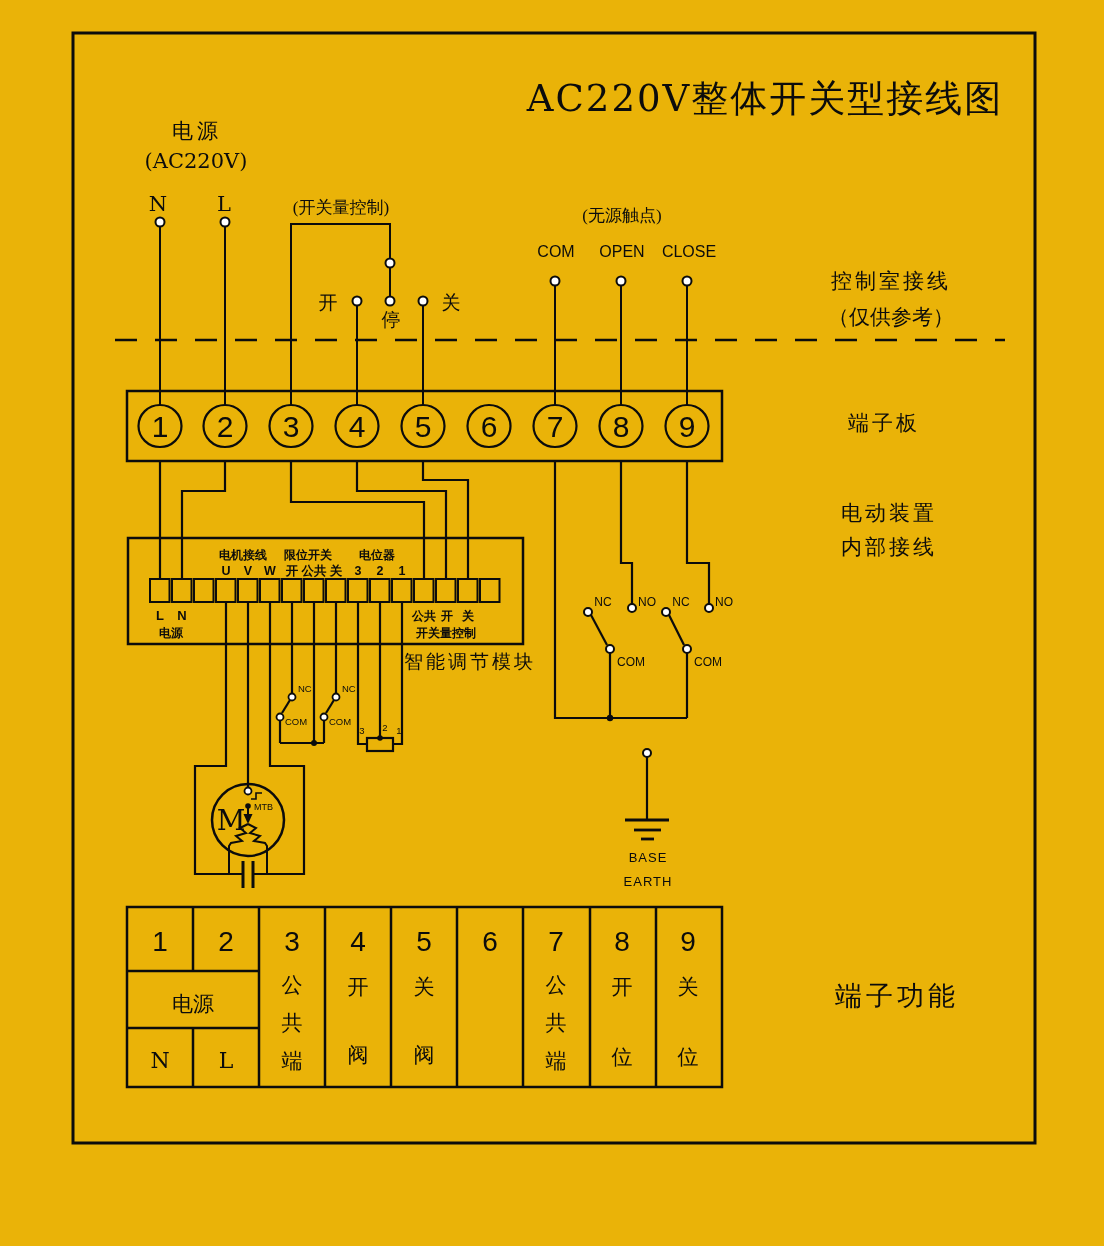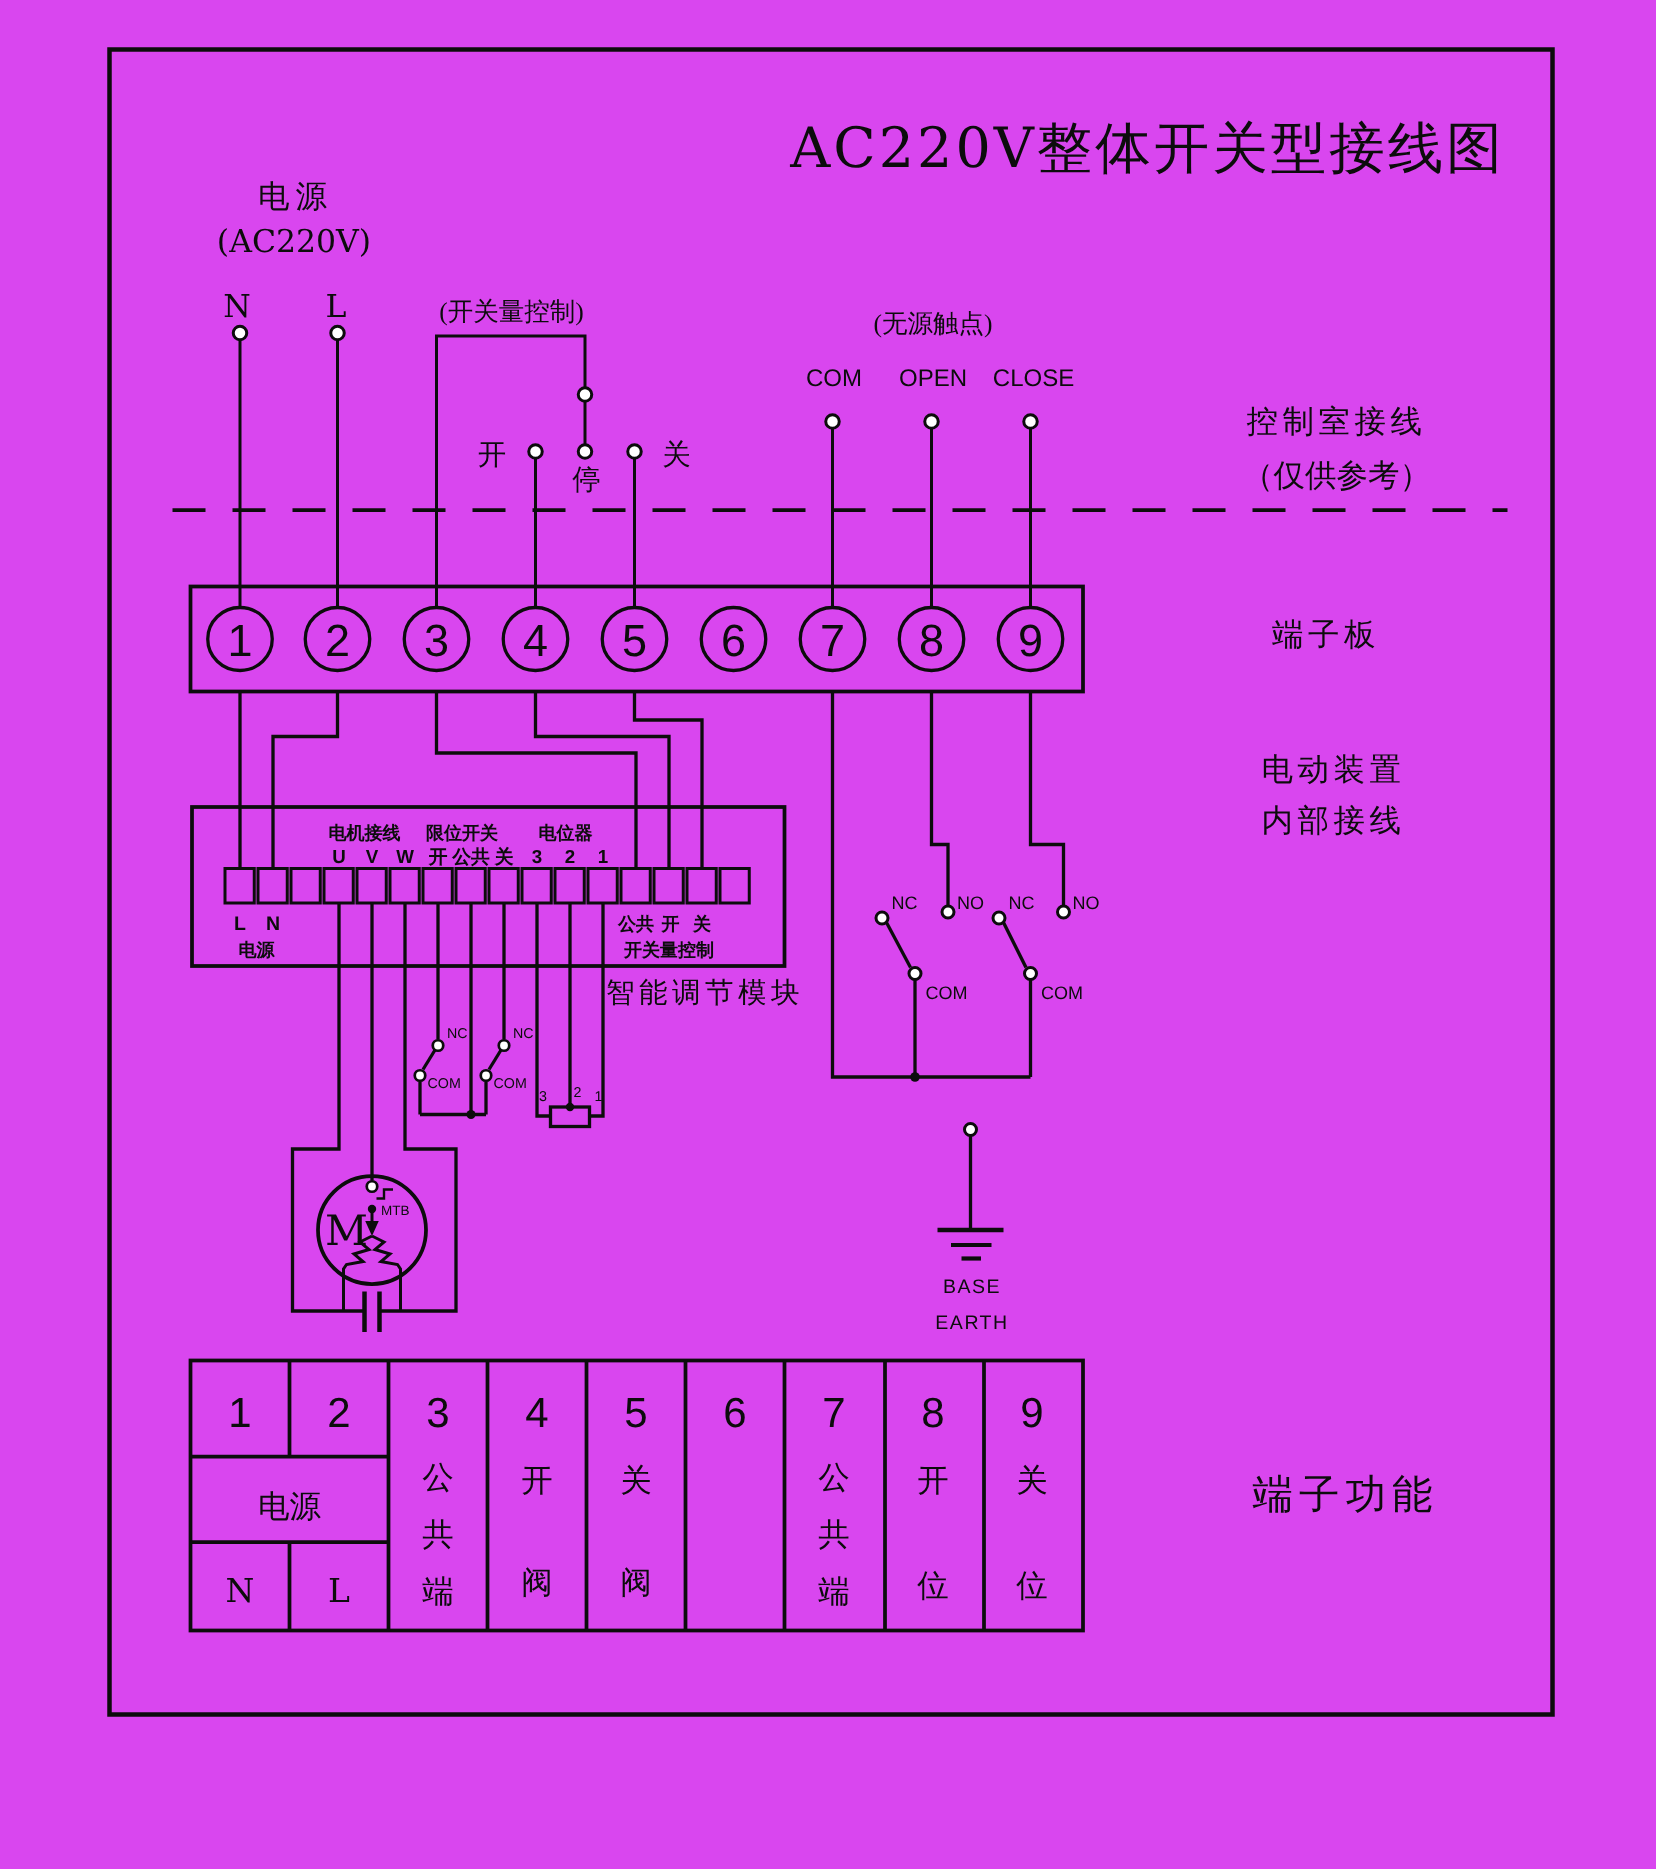--- a/index.html
+++ b/index.html
@@ -1,16 +1,16 @@
 <!DOCTYPE html>
 <html><head>
 <meta charset="utf-8">
 <style>
   html,body{margin:0;padding:0;background:#fff;}
-  .canvas{position:relative;width:1104px;height:1246px;background:#d946ef;overflow:hidden;}
+  .canvas{position:relative;width:1104px;height:1246px;background:#eab308;overflow:hidden;}
   svg{position:absolute;left:0;top:0;}
   text{fill:#0c0c0c;stroke:none;}
   .cjk{font-family:"Liberation Serif","DejaVu Serif",serif;}
   .serif{font-family:"DejaVu Serif","Liberation Serif",serif;}
   .sans{font-family:"Liberation Sans","DejaVu Sans",sans-serif;}
   .bold{font-weight:bold;}
 </style>
 </head>
 <body>
 

